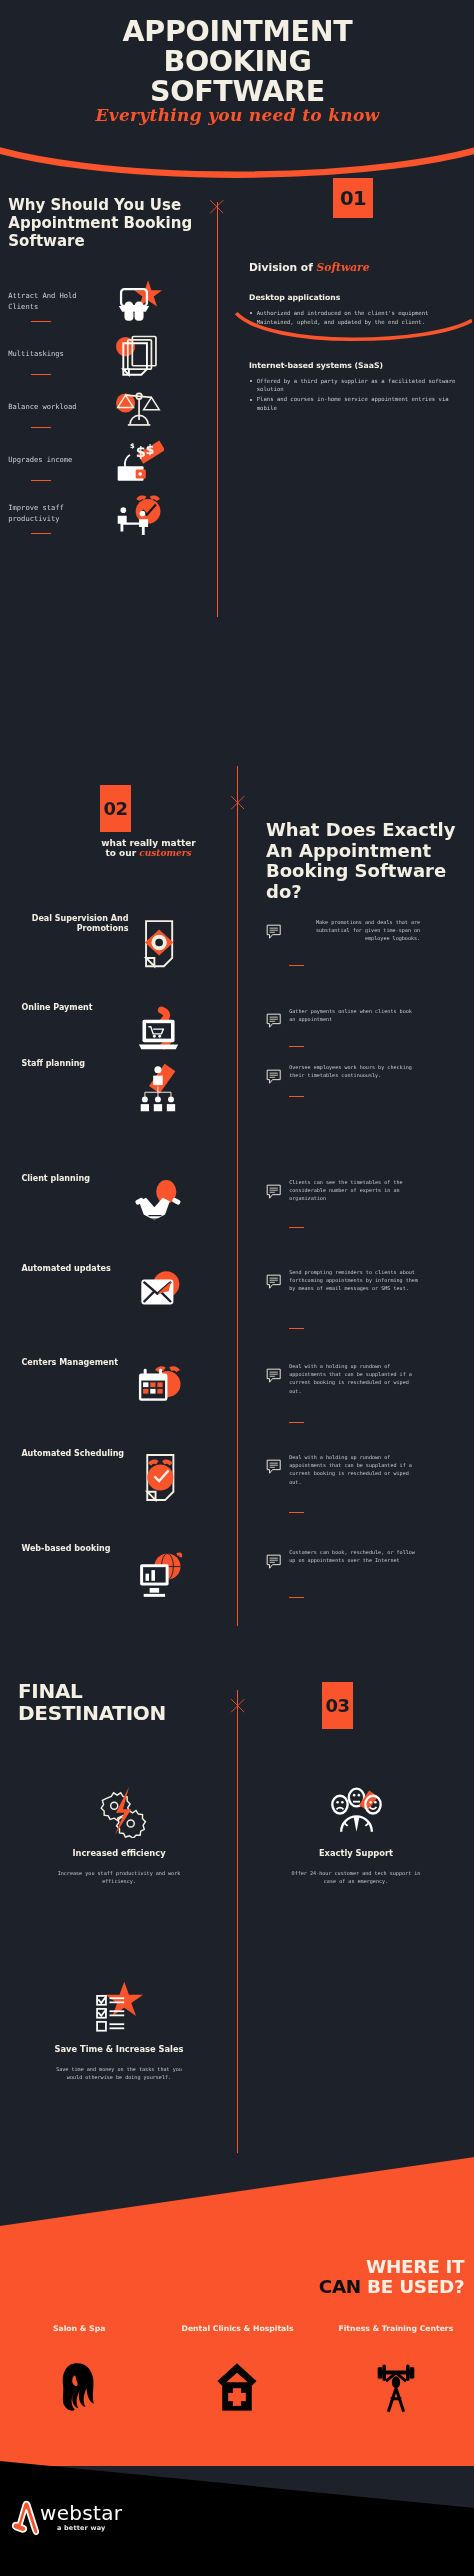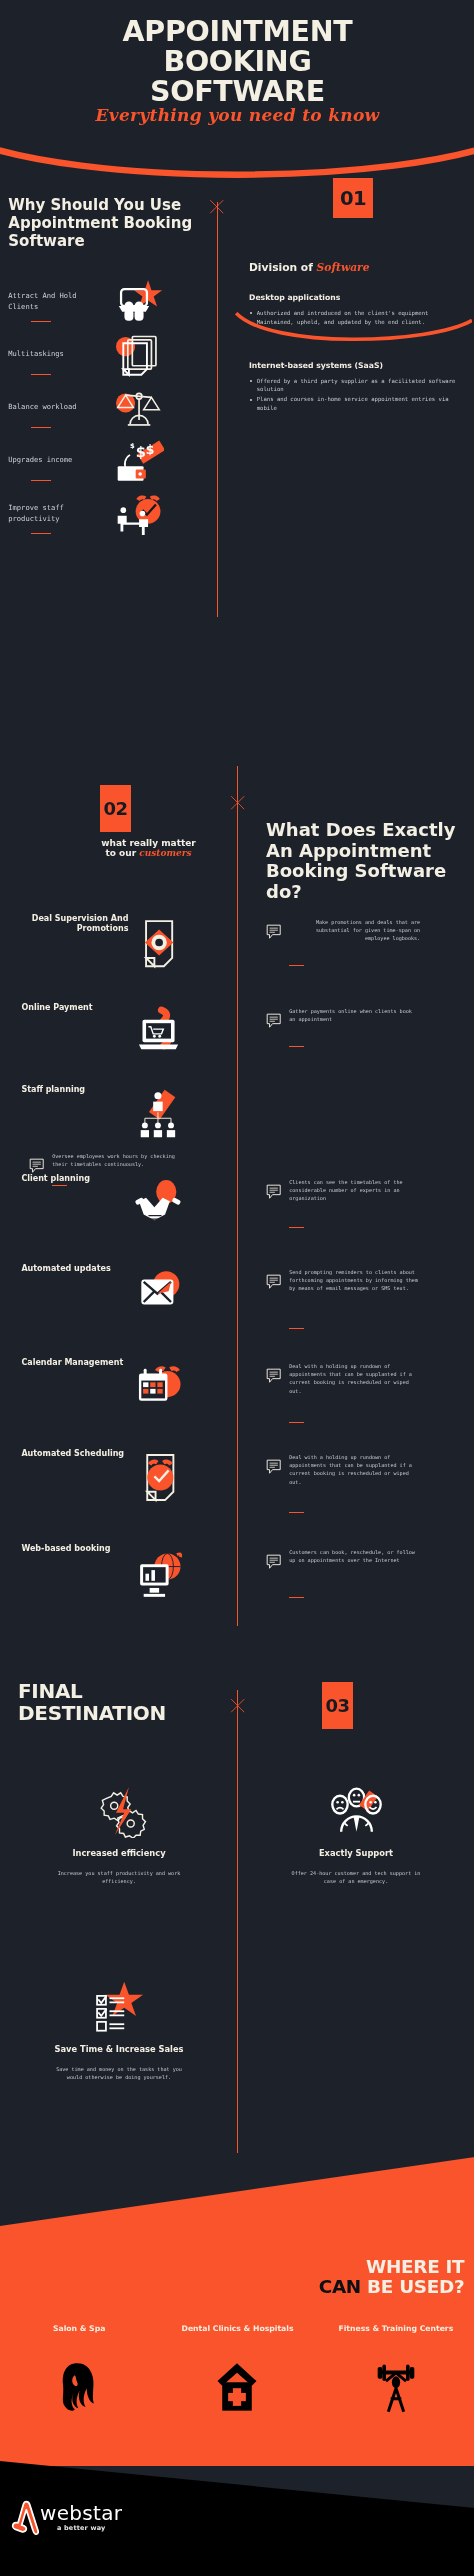--- a/index.html
+++ b/index.html
@@ -598,21 +598,21 @@
             <line x1="6" y1="7" x2="20" y2="7" stroke="#f4efe3" stroke-width="1.3"></line>
             <line x1="6" y1="10.5" x2="20" y2="10.5" stroke="#f4efe3" stroke-width="1.3"></line>
             <line x1="6" y1="14" x2="15" y2="14" stroke="#f4efe3" stroke-width="1.3"></line>
           </svg>
         </div>
         <div class="feat-desc">Gather payments online when clients book an appointment</div>
         <div class="feat-rule" style="top:49px;"></div>
       </div>
     </div>
 
-    <div class="feat" style="top:426px;flex-direction:column;">
+    <div class="feat" style="top:400px;">
       <div class="feat-left">
         <div class="feat-title">Staff planning</div>
         <div class="feat-icon">
           <svg viewBox="0 0 96 96">
             <rect x="40" y="10" width="22" height="46" fill="#fa542c" transform="rotate(35 50 30)"></rect>
             <circle cx="42" cy="18" r="6" fill="#fff"></circle>
             <path d="M34,28 h16 v16 h-16 z" fill="#fff"></path>
             <path d="M42,46 v10 M20,56 v8 M42,56 v8 M64,56 v8 M20,56 h44" stroke="#f4efe3" stroke-width="1.6" fill="none"></path>
             <circle cx="20" cy="68" r="5" fill="#fff"></circle>
               <path d="M13,76 h14 v12 h-14 z" fill="#fff"></path>
@@ -686,21 +686,21 @@
             <line x1="6" y1="14" x2="15" y2="14" stroke="#f4efe3" stroke-width="1.3"></line>
           </svg>
         </div>
         <div class="feat-desc">Send prompting reminders to clients about forthcoming appointments by informing them by means of email messages or SMS text.</div>
         <div class="feat-rule" style="top:70px;"></div>
       </div>
     </div>
 
     <div class="feat" style="top:699px;">
       <div class="feat-left">
-        <div class="feat-title">Calendar Management</div>
+        <div class="feat-title">Centers Management</div>
         <div class="feat-icon">
           <svg viewBox="0 0 96 96">
             <circle cx="58" cy="44" r="22" fill="#fa542c"></circle>
             <path d="M40,22 a9,9 0 0 1 13,-3" stroke="#fa542c" stroke-width="7" fill="none"></path>
             <path d="M76,22 a9,9 0 0 0 -13,-3" stroke="#fa542c" stroke-width="7" fill="none"></path>
             <rect x="10" y="26" width="48" height="46" rx="4" fill="#fff"></rect>
             <rect x="14" y="38" width="40" height="30" fill="#1d222a"></rect>
             <rect x="17" y="41" width="9" height="8" fill="#fff"></rect>
             <rect x="29" y="41" width="9" height="8" fill="#fa542c"></rect>
             <rect x="41" y="41" width="9" height="8" fill="#fa542c"></rect>

